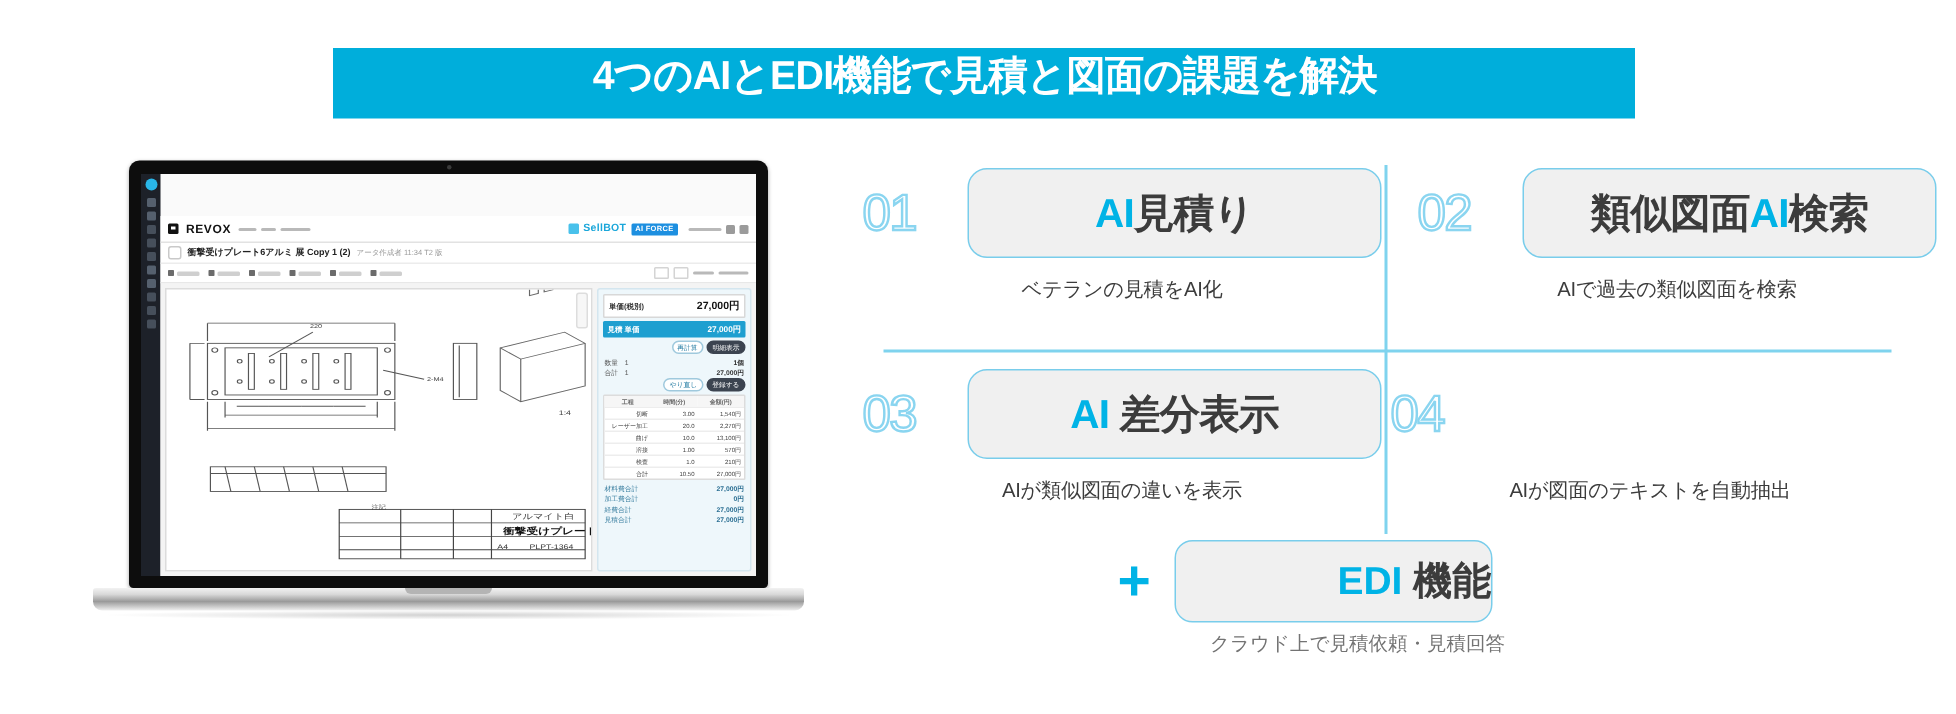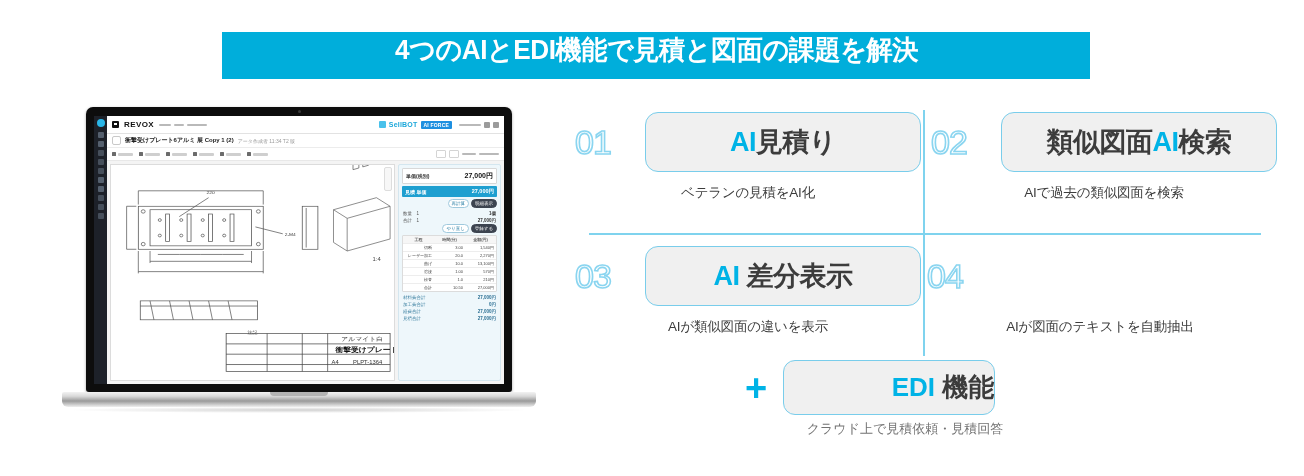--- a/index.html
+++ b/index.html
@@ -56,21 +56,21 @@
     width:13px;background:#1d2129;flex:0 0 13px;
     display:flex;flex-direction:column;align-items:center;padding-top:3px;gap:3px;
   }
   .side-avatar{width:8px;height:8px;border-radius:50%;background:#29b6e8;margin-bottom:2px;}
   .side-ico{width:6px;height:6px;background:#55606e;border-radius:1px;}
   .side-ico.dim{background:#464f5b;}
   .app-main{flex:1;display:flex;flex-direction:column;min-width:0;}
 
   .app-top{
     height:17px;background:#ffffff;border-bottom:1px solid #e2e2e2;
-    display:flex;align-items:center;padding:0 5px;gap:5px;
+    display:flex;align-items:center;padding:0 5px;gap:5px;margin-top:28px;
   }
   .logo-mark{width:7px;height:7px;background:#111;border-radius:1px;position:relative;flex:0 0 7px;}
   .logo-mark::after{content:"";position:absolute;left:2px;top:2px;width:3px;height:1.5px;background:#fff;}
   .logo-text{font-size:8px;font-weight:bold;color:#111;letter-spacing:.4px;}
   .logo-sub{display:flex;gap:3px;}
   .blk{height:2px;background:#b9b9b9;border-radius:1px;}
   .brand-right{margin-left:auto;display:flex;align-items:center;gap:3px;padding-right:2px;}
   .brand-ico{width:7px;height:7px;background:#29b6e8;border-radius:1px;opacity:.85;}
   .brand-name{font-size:7px;font-weight:bold;color:#1ba7da;letter-spacing:.2px;}
   .brand-badge{background:#1d8fe0;color:#fff;font-size:5px;font-weight:bold;padding:1px 3px;border-radius:1px;letter-spacing:.2px;}
@@ -141,21 +141,21 @@
   .q-sum .l{font-size:4.5px;color:#3a7fa0;}
   .q-sum .r{font-size:4.5px;color:#2b6f93;font-weight:bold;}
 
   
   .grid{position:absolute;left:575px;top:104px;width:700px;height:246px;}
   .divider-h{position:absolute;left:14px;top:129px;width:672px;height:2px;background:#7fd3ee;}
   .divider-v{position:absolute;left:348px;top:6px;width:2px;height:246px;background:#7fd3ee;}
 
   .cell{position:absolute;width:346px;height:122px;}
   .cell.c1{left:0;top:0;}
-  .cell.c2{left:356px;top:0;}
+  .cell.c2{left:370px;top:0;}
   .cell.c3{left:0;top:134px;}
   .cell.c4{left:352px;top:134px;}
 
   .cell-row{display:flex;align-items:center;gap:8px;height:76px;}
   .num{
     font-size:34px;font-weight:normal;color:#fff;
     -webkit-text-stroke:1.6px #8ad5f0;
     letter-spacing:-1px;flex:0 0 auto;width:62px;text-align:left;
     text-shadow:0 0 0 #8ad5f0;
   }

